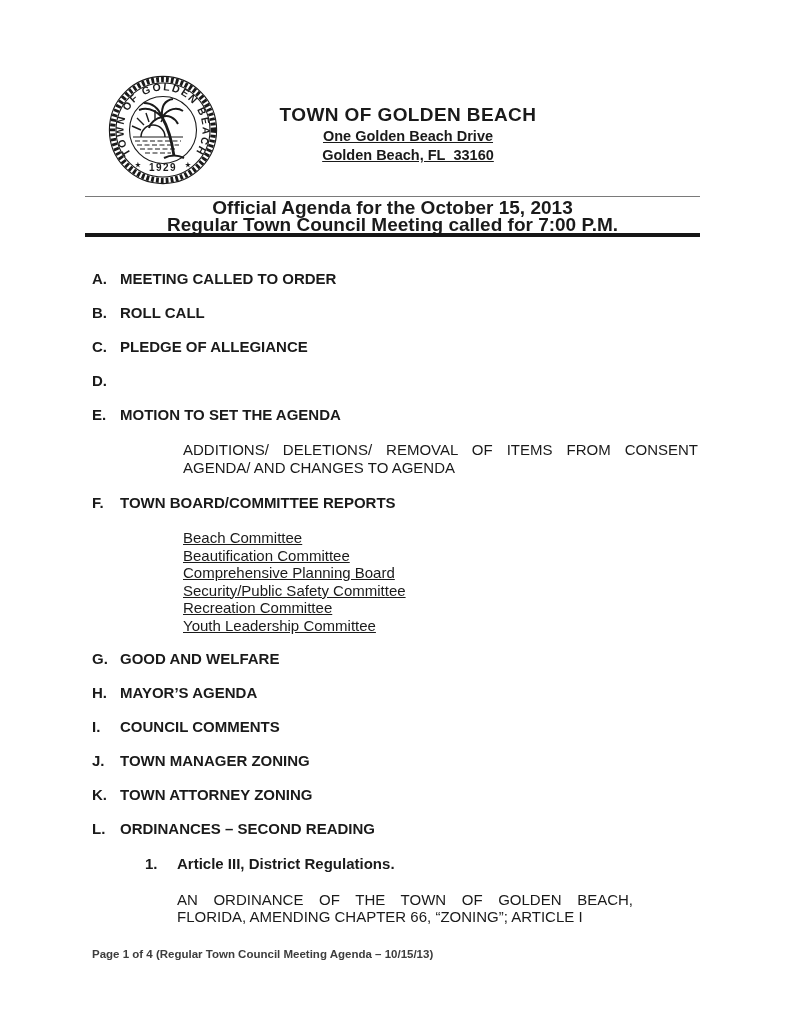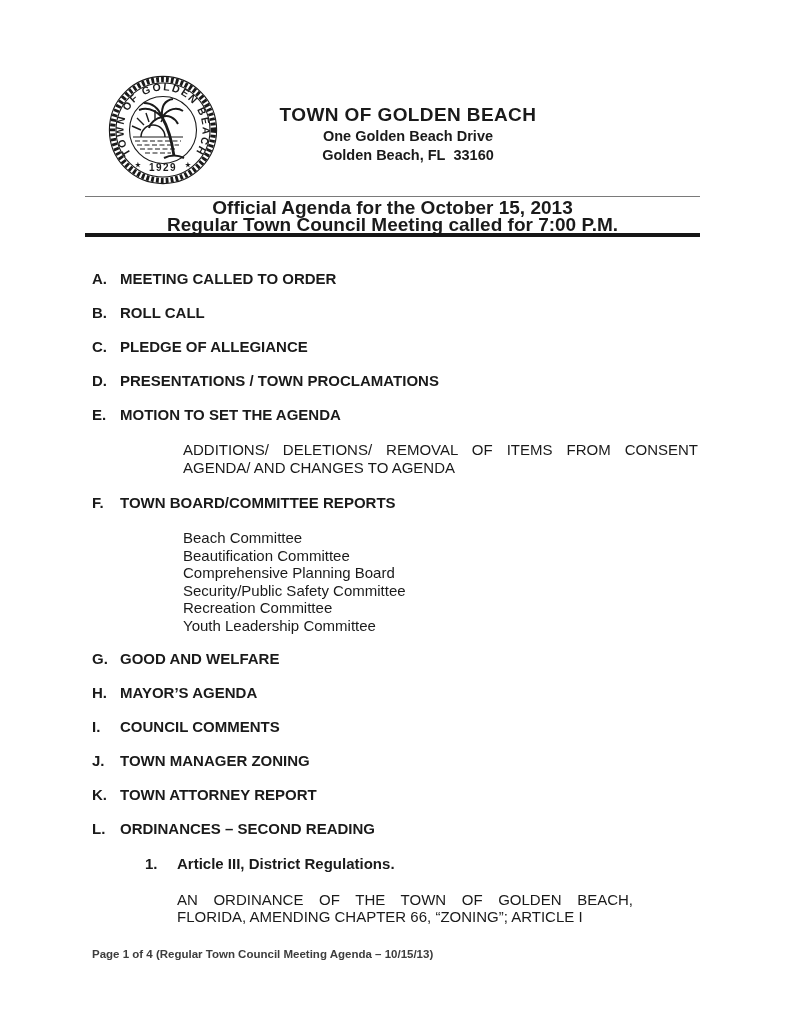--- a/index.html
+++ b/index.html
@@ -5,35 +5,35 @@
   html,body { margin:0; padding:0; background:#e8e8e8; }
   .page {
     position:relative; width:791px; height:1024px; margin:0 auto;
     background:#ffffff; overflow:hidden;
     font-family:"Liberation Sans", sans-serif; color:#1a1a1a;
   }
   
   .seal { position:absolute; left:103px; top:74px; }
   .header-text { position:absolute; left:88px; top:102px; width:640px; text-align:center; }
   .org-name { font-size:19px; font-weight:bold; letter-spacing:0.4px; line-height:25px; }
-  .addr { font-size:14.5px; font-weight:bold; line-height:19px; }
+  .addr { font-size:14.5px; font-weight:bold; line-height:19px;text-decoration:underline; }
   
   .rule-thin  { position:absolute; left:85px; top:196px; width:615px; height:1px; background:#7a7a7a; }
   .rule-thick { position:absolute; left:85px; top:233px; width:615px; height:4px; background:#161616; }
   .banner { position:absolute; left:85px; top:200px; width:615px; text-align:center;
             font-weight:bold; font-size:19px; line-height:16.5px; }
   
   .content { position:absolute; left:88px; top:271px; width:612px; font-size:15px; }
   .item { display:flex; font-weight:bold; line-height:16px; margin-bottom:18px; padding-left:4px; }
   .item .letter { width:28px; flex:0 0 28px; }
   .para { line-height:17.5px; }
   .jline { text-align:justify; height:17.5px; overflow:hidden; }
   .jline::after { content:""; display:inline-block; width:100%; height:0; }
   .consent-note { margin:0 12px 19px 95px; width:515px; }
-  .committee-list { margin:0 0 17px 95px; line-height:17.5px; }
+  .committee-list { margin:0 0 17px 95px; line-height:17.5px;text-decoration:underline; }
   .ordinance-item { display:flex; font-weight:bold; line-height:17.5px; margin:0 0 18px 57px; }
   .ordinance-item .num { width:32px; flex:0 0 32px; }
   .ordinance-body { margin:16px 0 0 89px; width:456px; }
   
   .footer { position:absolute; left:92px; top:948px; font-size:11.5px; color:#3d3d3d;font-weight:bold; }
 </style>
 </head>
 <body>
 
 <div class="page">
@@ -90,21 +90,20 @@
     <div class="item">
       <span class="letter">B.</span>
       <span>ROLL CALL</span>
     </div>
     <div class="item">
       <span class="letter">C.</span>
       <span>PLEDGE OF ALLEGIANCE</span>
     </div>
     <div class="item">
       <span class="letter">D.</span>
-      <span>PRESENTATIONS / TOWN PROCLAMATIONS</span>
     </div>
     <div class="item">
       <span class="letter">E.</span>
       <span>MOTION TO SET THE AGENDA</span>
     </div>
 
     <div class="para consent-note">
       <div class="jline">ADDITIONS/ DELETIONS/ REMOVAL OF ITEMS FROM CONSENT</div>
       <div>AGENDA/ AND CHANGES TO AGENDA</div>
     </div>
@@ -134,21 +133,21 @@
     <div class="item">
       <span class="letter">I.</span>
       <span>COUNCIL COMMENTS</span>
     </div>
     <div class="item">
       <span class="letter">J.</span>
       <span>TOWN MANAGER ZONING</span>
     </div>
     <div class="item">
       <span class="letter">K.</span>
-      <span>TOWN ATTORNEY REPORT</span>
+      <span>TOWN ATTORNEY ZONING</span>
     </div>
     <div class="item">
       <span class="letter">L.</span>
       <span>ORDINANCES – SECOND READING</span>
     </div>
 
     <div class="ordinance-item">
       <span class="num">1.</span>
       <span>
         <div>Article III, District Regulations.</div>

